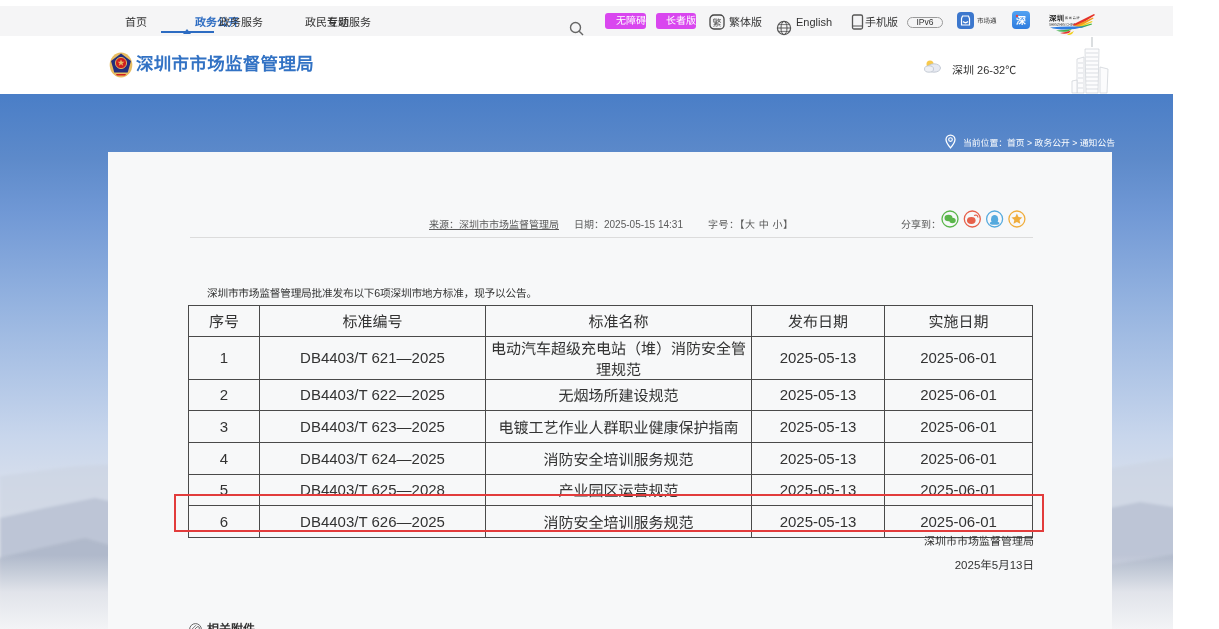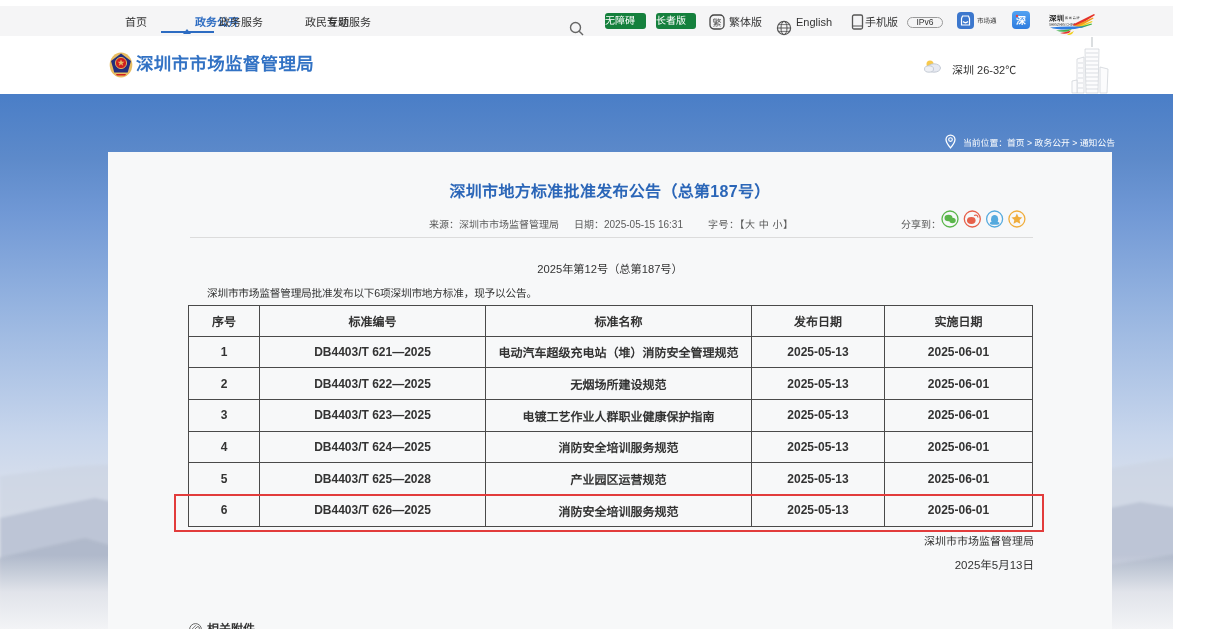--- a/index.html
+++ b/index.html
@@ -6,21 +6,21 @@
 html,body { width:1219px; height:629px; overflow:hidden; }
 body { font-family:"Liberation Sans", sans-serif; position:relative; background:#fff; }
 #page { position:absolute; top:0; left:0; width:1173px; height:629px; overflow:hidden; }
 
 
 #topbar { position:absolute; top:6px; left:0; width:1219px; height:30px; background:#f5f5f6; }
 .nav { position:absolute; top:1.5px; height:28.5px; line-height:28.5px; font-size:11px; color:#333; white-space:nowrap; }
 .nav.act { color:#2d6cc2; font-weight:bold;margin-left:28px; }
 #navline { position:absolute; left:161px; top:24.5px; width:53px; height:2.5px; background:#2d6cc2; }
 #navtri { position:absolute; left:183px; top:23px; width:0; height:0; border-left:4.5px solid transparent; border-right:4.5px solid transparent; border-bottom:5px solid #2d6cc2; }
-.tbtn { position:absolute; top:7px; height:15.5px; line-height:15.5px; text-align:left; background:#15803d; color:#fff; font-size:10px; border-radius:3px; }
+.tbtn { position:absolute; top:7px; height:15.5px; line-height:15.5px; text-align:right; background:#d946ef; color:#fff; font-size:10px; border-radius:3px; }
 .tico { position:absolute; }
 .tlabel { position:absolute; top:1.5px; height:28.5px; line-height:28.5px; font-size:11px; color:#333; white-space:nowrap; }
 #ipv6 { position:absolute; left:907px; top:10.5px; width:36px; height:11.5px; border:1px solid #9a9a9a; border-radius:6px; font-size:8.5px; line-height:9.5px; text-align:center; color:#333; }
 .appico { position:absolute; top:5.5px; width:17px; height:17px; border-radius:4px; background:#3c77cd; }
 .applabel { position:absolute; top:0; height:28.5px; line-height:30px; font-size:6.5px; color:#333; }
 
 
 #header { position:absolute; top:36px; left:0; width:1219px; height:58px; background:#fff; }
 #sitename { position:absolute; left:136px; top:13.5px; font-size:17.5px; font-weight:bold; color:#3272c4; letter-spacing:0.3px; }
 #weather { position:absolute; left:952px; top:24.5px; font-size:11px; color:#333; }
@@ -31,21 +31,21 @@
 #crumb { position:absolute; top:40px; right:104px; color:#fff; font-size:8.8px; white-space:nowrap; }
 #card { position:absolute; left:108px; top:58px; width:1004px; height:477px; background:#f7f8f9; }
 
 
 #title { position:absolute; left:0; top:26px; width:1004px; text-align:center; font-size:16px; font-weight:bold; color:#2b66b8; letter-spacing:0.3px; }
 .meta { position:absolute; top:64px; font-size:10px; color:#5a5a5a; white-space:nowrap; }
 #divider { position:absolute; left:82px; top:84.5px; width:843px; height:1px; background:#dcdcdc; }
 #docno { position:absolute; left:0; top:108px; width:1004px; text-align:center; font-size:11.2px; color:#333; }
 #para { position:absolute; left:80px; top:133px; width:844px; font-size:10.7px; color:#333; text-indent:19px; letter-spacing:-0.23px; }
 table { position:absolute; left:80px; top:153px; border-collapse:collapse; table-layout:fixed; }
-td,th { border:1px solid #4a4a4a; font-size:12px; color:#333; text-align:center; font-weight:bold; padding:0; }
+td,th { border:1px solid #4a4a4a; font-size:15px; color:#333; text-align:center; font-weight:normal; padding:0; }
 th { height:30.5px; }
 td { height:31.7px; }
 #redbox { position:absolute; left:66px; top:341.5px; width:870px; height:38.5px; border:2px solid #e23c3c; }
 #sig1 { position:absolute; right:78px; top:380px; font-size:11px; color:#333; }
 #sig2 { position:absolute; right:78px; top:404px; font-size:11.5px; color:#333; }
 #attach { position:absolute; left:81px; top:467px; font-size:12px; font-weight:bold; color:#333; }
 
 #darkcircle { position:absolute; left:1196px; top:14.5px; width:27px; height:27px; border-radius:50%; background:#5b5b5b; z-index:50; }
 </style>
 </head>
@@ -185,40 +185,38 @@
 
     <div id="crumb">
       <svg style="vertical-align:-3.5px; margin-right:5px;" width="11" height="15" viewBox="0 0 10 14">
           <path d="M5 1 C2.5 1 0.8 2.9 0.8 5.2 C0.8 8.2 5 13 5 13 C5 13 9.2 8.2 9.2 5.2 C9.2 2.9 7.5 1 5 1 Z" fill="none" stroke="#fff" stroke-width="1.2"></path>
           <circle cx="5" cy="5.2" r="1.7" fill="none" stroke="#fff" stroke-width="1.1"></circle>
         </svg>
       当前位置：首页 &gt; 政务公开 &gt; 通知公告
     </div>
 
     <div id="card">
-      <div id="title">深圳市地方标准批准发布公告（总第187号）</div>
-      <span class="meta" style="left:321px;">来源：深圳市市场监督管理局</span>
-      <span class="meta" style="left:466px;">日期：2025-05-15 16:31</span>
+      <span class="meta" style="left:321px;text-decoration:underline;">来源：深圳市市场监督管理局</span>
+      <span class="meta" style="left:466px;">日期：2025-05-15 14:31</span>
       <span class="meta" style="left:600px; letter-spacing:0.5px;">字号：【大 中 小】</span>
       <span class="meta" style="left:793px;">分享到：</span>
       <svg class="share" style="position:absolute; left:833px; top:58px;" width="193" height="18" viewBox="0 0 193 18">
         <circle cx="9" cy="9" r="8" fill="none" stroke="#5ab64a" stroke-width="1.3"></circle>
         <ellipse cx="7.5" cy="8" rx="4" ry="3.3" fill="#5ab64a"></ellipse>
         <ellipse cx="11.5" cy="10.5" rx="3.2" ry="2.7" fill="#5ab64a"></ellipse>
         <circle cx="31.3" cy="9" r="8" fill="none" stroke="#e6604a" stroke-width="1.3"></circle>
         <ellipse cx="30.3" cy="10.5" rx="4.3" ry="3.4" fill="#e6604a"></ellipse>
         <path d="M33 5.5 q3.5 -1.5 4 2" fill="none" stroke="#e6604a" stroke-width="1.2"></path>
         <circle cx="53.6" cy="9" r="8" fill="none" stroke="#55aade" stroke-width="1.3"></circle>
         <ellipse cx="53.6" cy="9.5" rx="3.6" ry="4.6" fill="#55aade"></ellipse>
         <ellipse cx="53.6" cy="13.2" rx="4.8" ry="1.6" fill="#55aade"></ellipse>
         <circle cx="75.9" cy="9" r="8" fill="none" stroke="#f0ad3c" stroke-width="1.3"></circle>
         <path d="M75.9 3.5 L77.5 7 L81.3 7.4 L78.5 10 L79.3 13.8 L75.9 11.9 L72.5 13.8 L73.3 10 L70.5 7.4 L74.3 7 Z" fill="#f0ad3c"></path>
       </svg>
       <div id="divider"></div>
-      <div id="docno">2025年第12号（总第187号）</div>
       <div id="para">深圳市市场监督管理局批准发布以下6项深圳市地方标准，现予以公告。</div>
       <table>
         <colgroup>
             <col style="width:71px">
             <col style="width:226px">
             <col style="width:266px">
             <col style="width:133px">
             <col style="width:148px">
           </colgroup>
         <tbody>

